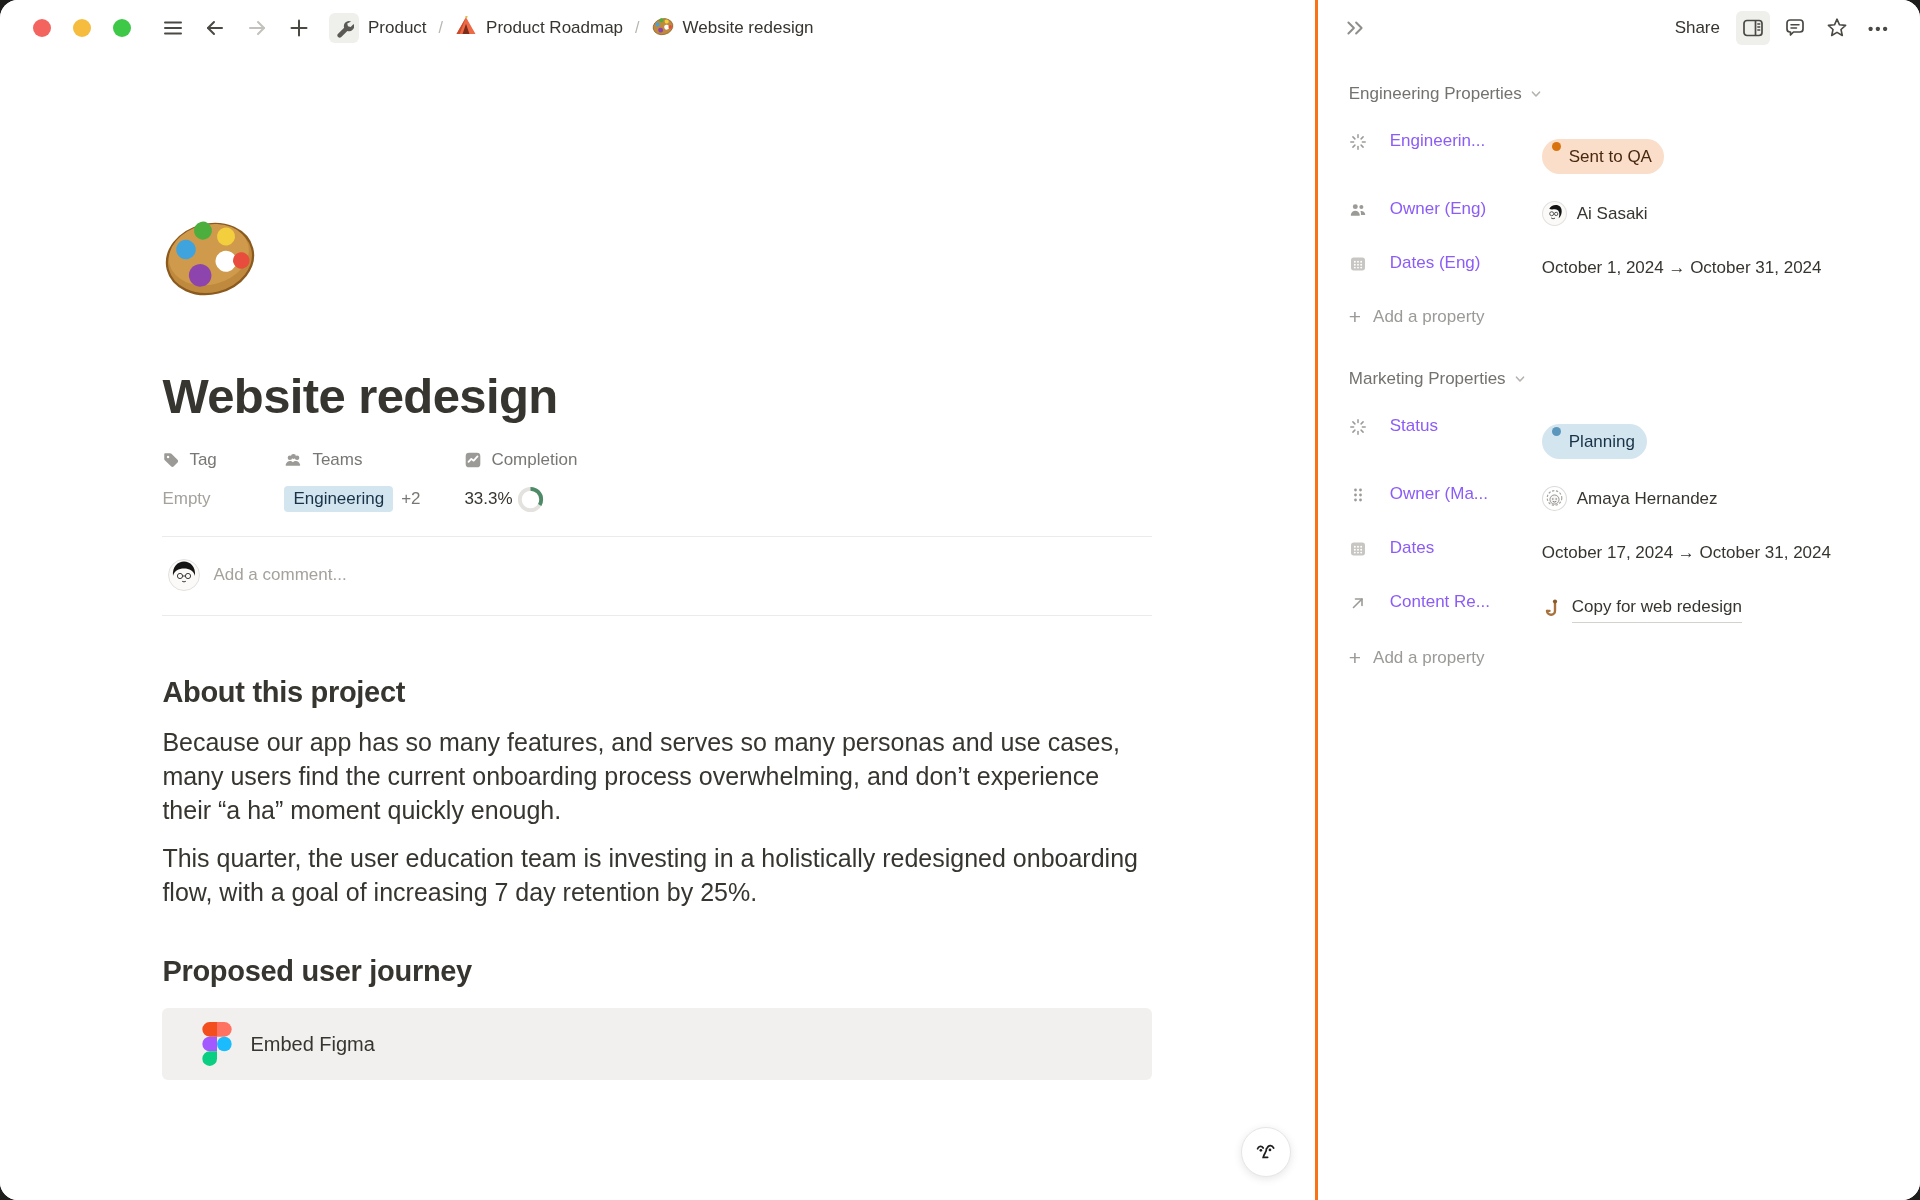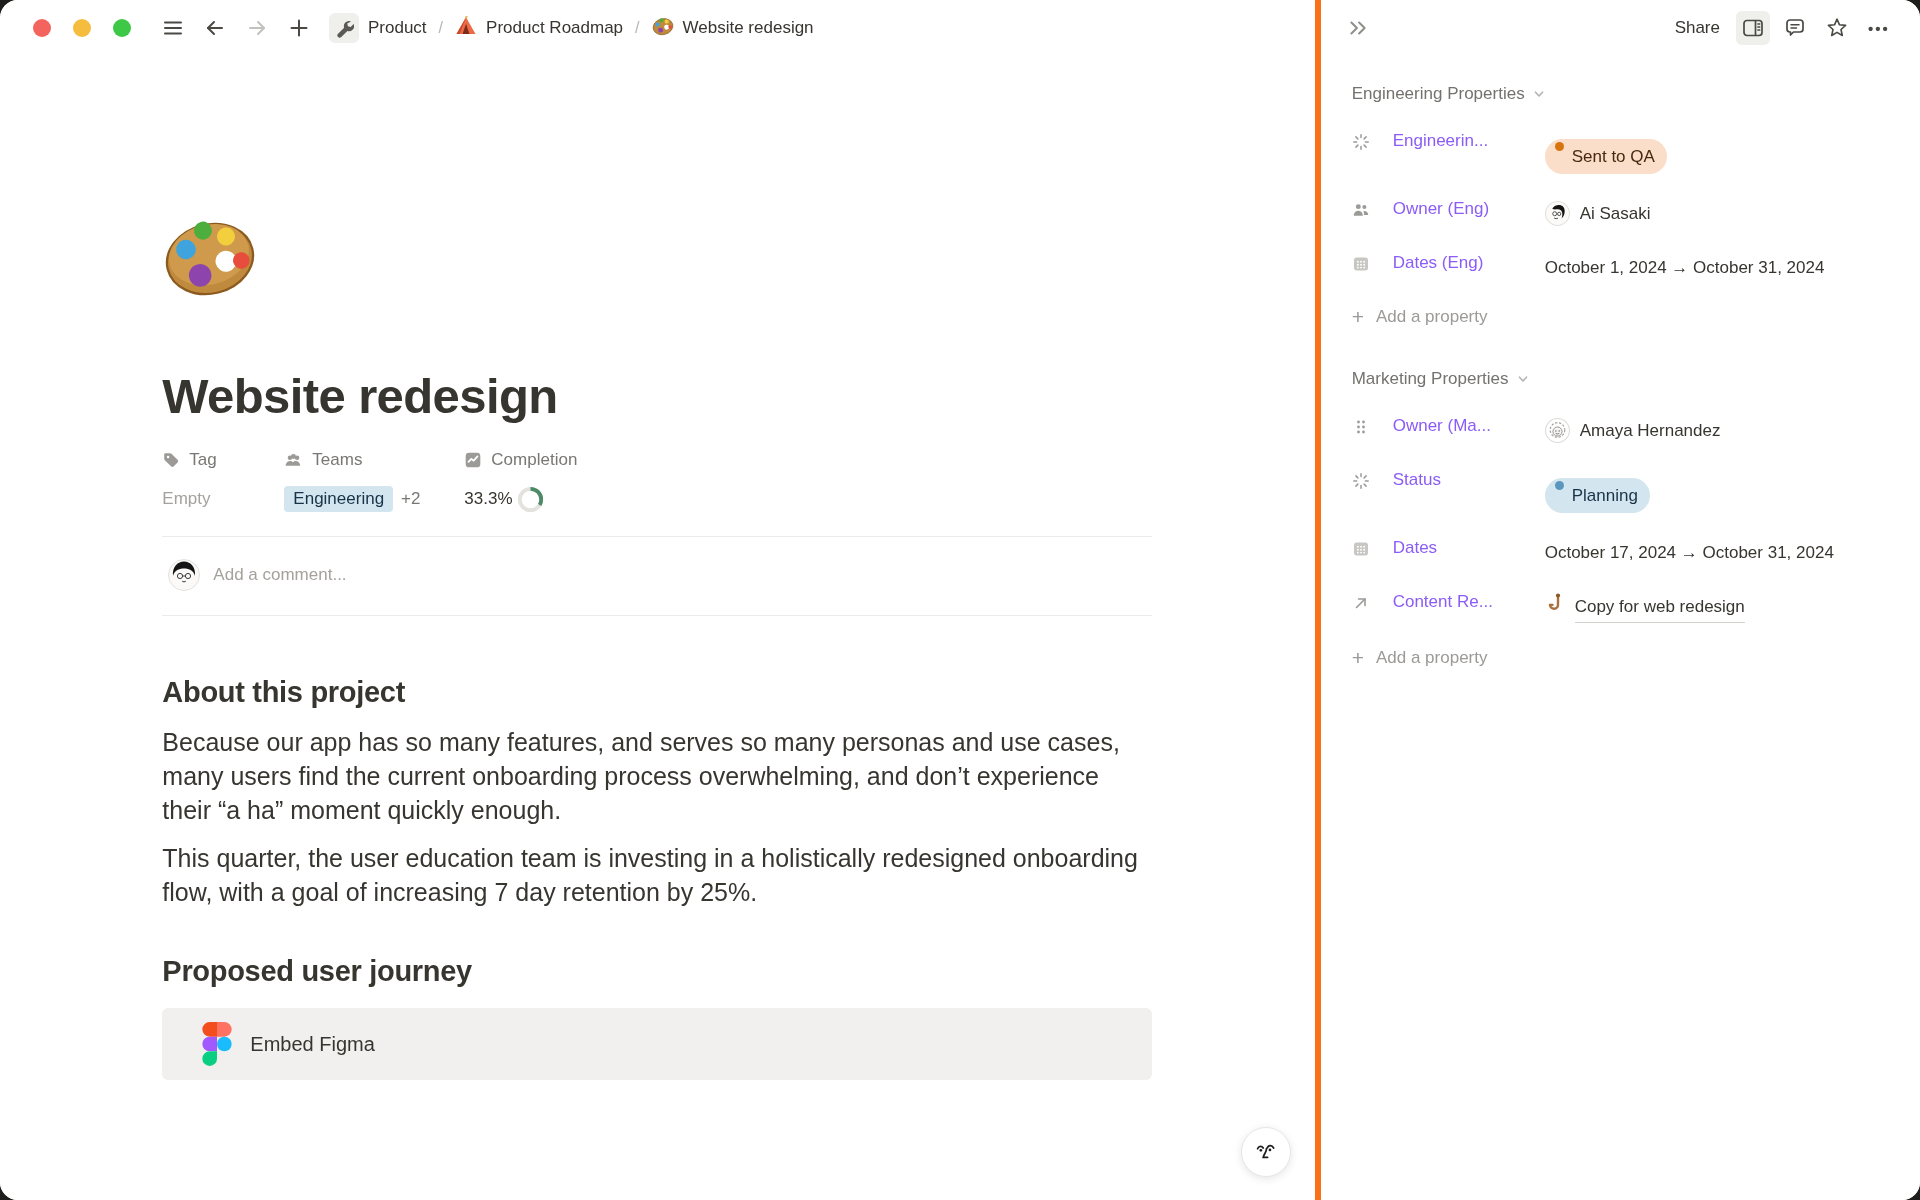--- a/index.html
+++ b/index.html
@@ -1,21 +1,21 @@
 <!DOCTYPE html>
 <html><head>
 <meta charset="utf-8">
 <style>
   * { margin:0; padding:0; box-sizing:border-box; }
   html,body { width:1920px; height:1200px; background:#1e1e1d; font-family:"Liberation Sans","DejaVu Sans",sans-serif; }
   .window { position:relative; width:1920px; height:1200px; background:#ffffff; border-radius:18px; overflow:hidden; display:flex; }
 
   
   .main-col { position:relative; width:1382px; height:1200px; background:#fff; }
-  .side-col { position:relative; width:636px; height:1200px; background:#fff; border-left:6px solid #f97316; }
+  .side-col { position:relative; width:636px; height:1200px; background:#fff; border-left:3px solid #f97316; }
 
   
   .topbar { height:56px; display:flex; align-items:center; }
   .main-topbar { padding-left:33px; }
   .traffic { display:flex; gap:22px; align-items:center; }
   .traffic span { width:18px; height:18px; border-radius:50%; display:block; }
   .tl-red { background:#f4645f; }
   .tl-yellow { background:#f6bc3e; }
   .tl-green { background:#3ec848; }
   .nav-icons { display:flex; align-items:center; gap:10px; margin-left:26px; }
@@ -73,21 +73,21 @@
   .prow-icon { width:18px; height:18px; margin-top:7px; flex:none; display:flex; align-items:center; justify-content:center; color:#9b9a97; }
   .prow-label { width:152px; margin-left:23px; flex:none; font-size:17px; color:#8b5cf6; padding-top:5px; white-space:nowrap; overflow:hidden; cursor:pointer; }
   .prow-value { flex:1; font-size:17px; color:#37352f; padding-top:5px; line-height:29px; cursor:pointer; }
   .pill { display:inline-flex; align-items:flex-start; gap:8px; border-radius:999px; padding:3px 12px 3px 10px; font-size:17px; cursor:pointer; }
   .pill .dot { width:9px; height:9px; border-radius:50%; }
   .pill-orange { background:#fadec9; color:#49290e; }
   .pill-orange .dot { background:#d9730d; }
   .pill-blue { background:#d3e5ef; color:#183347; }
   .pill-blue .dot { background:#5b97bd; }
   .person-value { display:flex; align-items:center; gap:10px; }
-  .link-value { display:flex; gap:10px; }
+  .link-value { display:flex; align-items:center; gap:10px; }
   .link-text { font-weight:500; border-bottom:1.5px solid #d4d2cd; padding-bottom:1px; }
   .add-prop { display:flex; align-items:center; gap:12px; margin-top:24px; font-size:17px; color:#9b9a97; cursor:pointer; }
   .add-prop .plus { font-size:21px; line-height:1; color:#9b9a97; }
   .arrow-ur { font-size:16px; color:#9b9a97; }
 </style>
 </head>
 <body>
 
 <div class="window">
 
@@ -415,65 +415,65 @@
       <div class="group">
         <div class="group-title">
           <span>Marketing Properties</span>
           <svg width="16" height="16" viewBox="0 0 16 16">
               <polyline points="4.5,6.2 8,10 11.5,6.2" fill="none" stroke="#b5b3af" stroke-width="1.6" stroke-linecap="round" stroke-linejoin="round"></polyline>
             </svg>
         </div>
         <div class="prows">
           <div class="prow">
             <span class="prow-icon">
-              <svg width="14" height="18" viewBox="0 0 14 18">
-                  <g fill="#9b9a97">
-                    <circle cx="4.5" cy="4" r="1.4"></circle>
-                    <circle cx="9.5" cy="4" r="1.4"></circle>
-                    <circle cx="4.5" cy="9" r="1.4"></circle>
-                    <circle cx="9.5" cy="9" r="1.4"></circle>
-                    <circle cx="4.5" cy="14" r="1.4"></circle>
-                    <circle cx="9.5" cy="14" r="1.4"></circle>
-                  </g>
-                </svg>
-            </span>
-            <span class="prow-label">Owner (Ma...</span>
-            <span class="prow-value person-value">
-              <svg width="25" height="25" viewBox="0 0 24 24">
-                  <circle cx="12" cy="12" r="11.5" fill="#ffffff" stroke="#dddbd8"></circle>
-                  <circle cx="12" cy="11.5" r="7" fill="none" stroke="#a3a19d" stroke-width="1.1" stroke-dasharray="2.2 1.6"></circle>
-                  <circle cx="12" cy="13" r="4.4" fill="#f6f5f3" stroke="#8f8d89" stroke-width=".9"></circle>
-                  <circle cx="10.4" cy="12.4" r=".7" fill="#6f6d69"></circle>
-                  <circle cx="13.6" cy="12.4" r=".7" fill="#6f6d69"></circle>
-                  <path d="M10.6 15 q1.4 1 2.8 0" fill="none" stroke="#6f6d69" stroke-width=".9" stroke-linecap="round"></path>
-                </svg>
-              <span>Amaya Hernandez</span>
-            </span>
-          </div>
-          <div class="prow">
-            <span class="prow-icon">
               <svg width="18" height="18" viewBox="0 0 18 18">
                   <g stroke="#9b9a97" stroke-width="1.5" stroke-linecap="round">
                     <line x1="9" y1="1.8" x2="9" y2="4.6"></line>
                     <line x1="14.1" y1="3.9" x2="12.1" y2="5.9"></line>
                     <line x1="16.2" y1="9" x2="13.4" y2="9"></line>
                     <line x1="14.1" y1="14.1" x2="12.1" y2="12.1"></line>
                     <line x1="9" y1="16.2" x2="9" y2="13.4"></line>
                     <line x1="3.9" y1="14.1" x2="5.9" y2="12.1"></line>
                     <line x1="1.8" y1="9" x2="4.6" y2="9"></line>
                     <line x1="3.9" y1="3.9" x2="5.9" y2="5.9"></line>
                   </g>
                 </svg>
             </span>
             <span class="prow-label">Status</span>
             <span class="prow-value">
               <span class="pill pill-blue">
                   <span class="dot"></span>
                   <span>Planning</span>
                 </span>
+            </span>
+          </div>
+          <div class="prow">
+            <span class="prow-icon">
+              <svg width="14" height="18" viewBox="0 0 14 18">
+                  <g fill="#9b9a97">
+                    <circle cx="4.5" cy="4" r="1.4"></circle>
+                    <circle cx="9.5" cy="4" r="1.4"></circle>
+                    <circle cx="4.5" cy="9" r="1.4"></circle>
+                    <circle cx="9.5" cy="9" r="1.4"></circle>
+                    <circle cx="4.5" cy="14" r="1.4"></circle>
+                    <circle cx="9.5" cy="14" r="1.4"></circle>
+                  </g>
+                </svg>
+            </span>
+            <span class="prow-label">Owner (Ma...</span>
+            <span class="prow-value person-value">
+              <svg width="25" height="25" viewBox="0 0 24 24">
+                  <circle cx="12" cy="12" r="11.5" fill="#ffffff" stroke="#dddbd8"></circle>
+                  <circle cx="12" cy="11.5" r="7" fill="none" stroke="#a3a19d" stroke-width="1.1" stroke-dasharray="2.2 1.6"></circle>
+                  <circle cx="12" cy="13" r="4.4" fill="#f6f5f3" stroke="#8f8d89" stroke-width=".9"></circle>
+                  <circle cx="10.4" cy="12.4" r=".7" fill="#6f6d69"></circle>
+                  <circle cx="13.6" cy="12.4" r=".7" fill="#6f6d69"></circle>
+                  <path d="M10.6 15 q1.4 1 2.8 0" fill="none" stroke="#6f6d69" stroke-width=".9" stroke-linecap="round"></path>
+                </svg>
+              <span>Amaya Hernandez</span>
             </span>
           </div>
           <div class="prow">
             <span class="prow-icon">
               <svg width="18" height="18" viewBox="0 0 16 16">
                   <rect x="1.8" y="2.2" width="12.4" height="11.6" rx="2.4" fill="#c7c6c3"></rect>
                   <g fill="#ffffff">
                     <circle cx="5.2" cy="6" r=".85"></circle>
                     <circle cx="8" cy="6" r=".85"></circle>
                     <circle cx="10.8" cy="6" r=".85"></circle>

